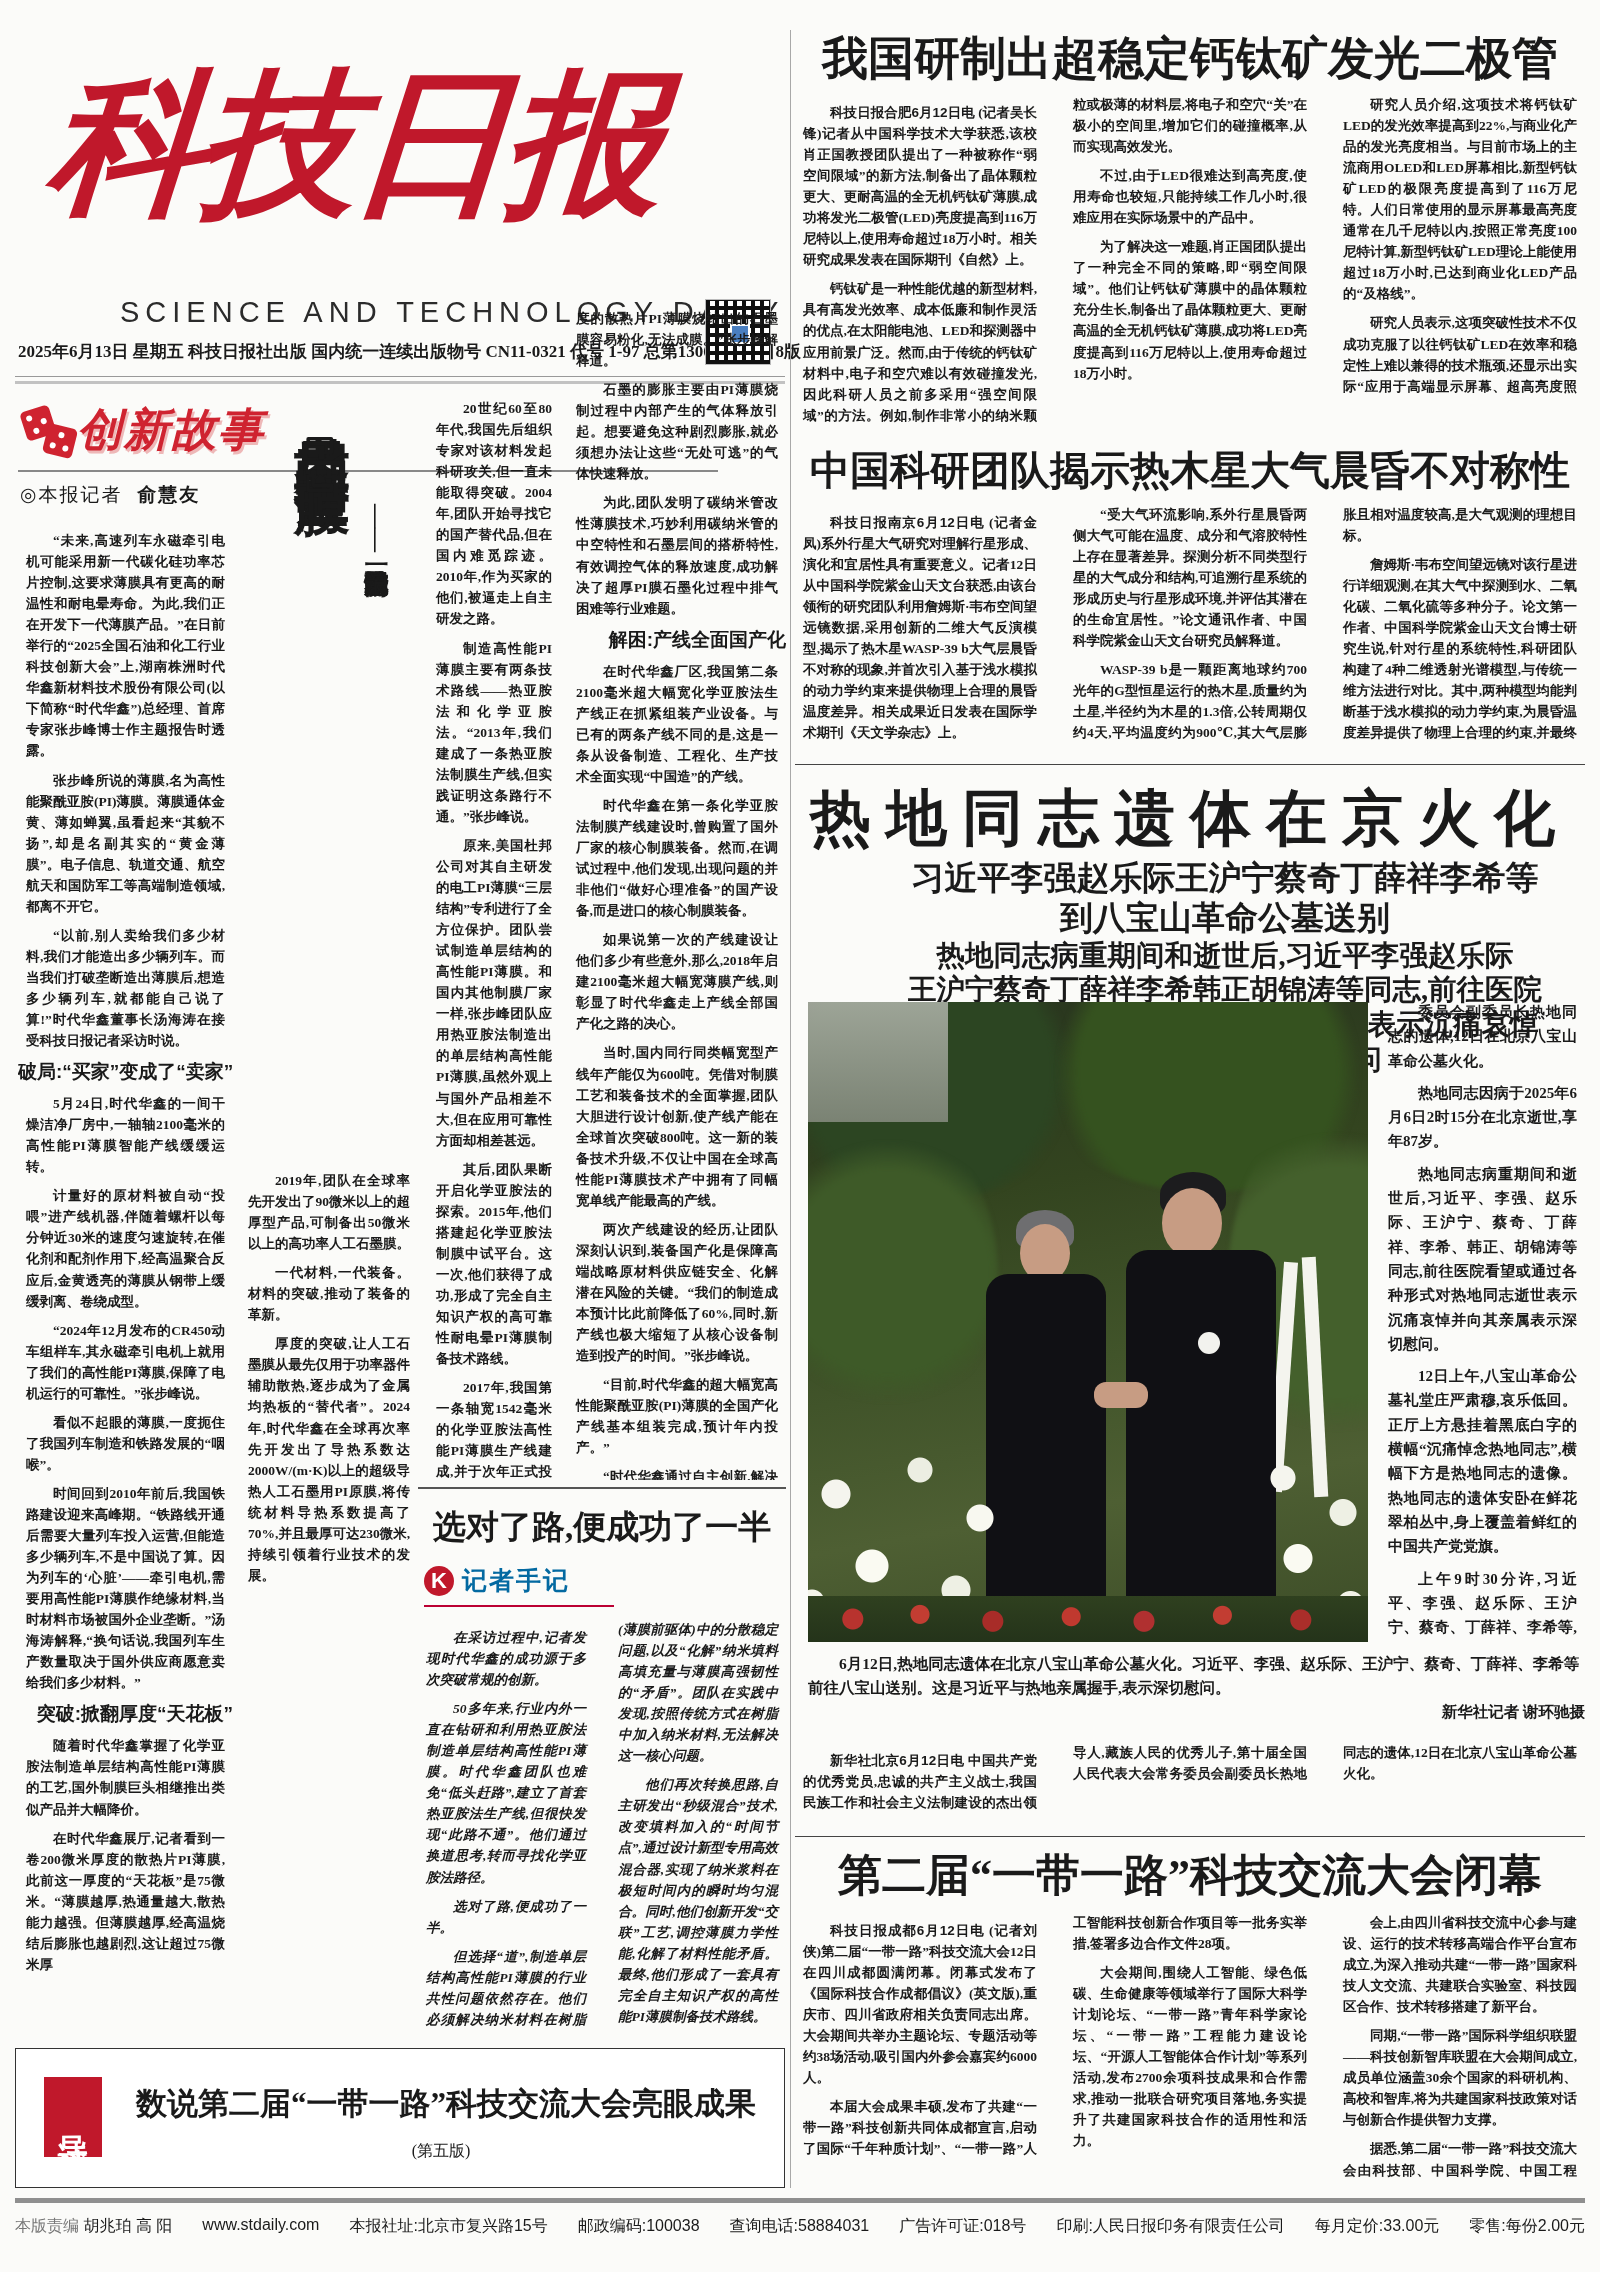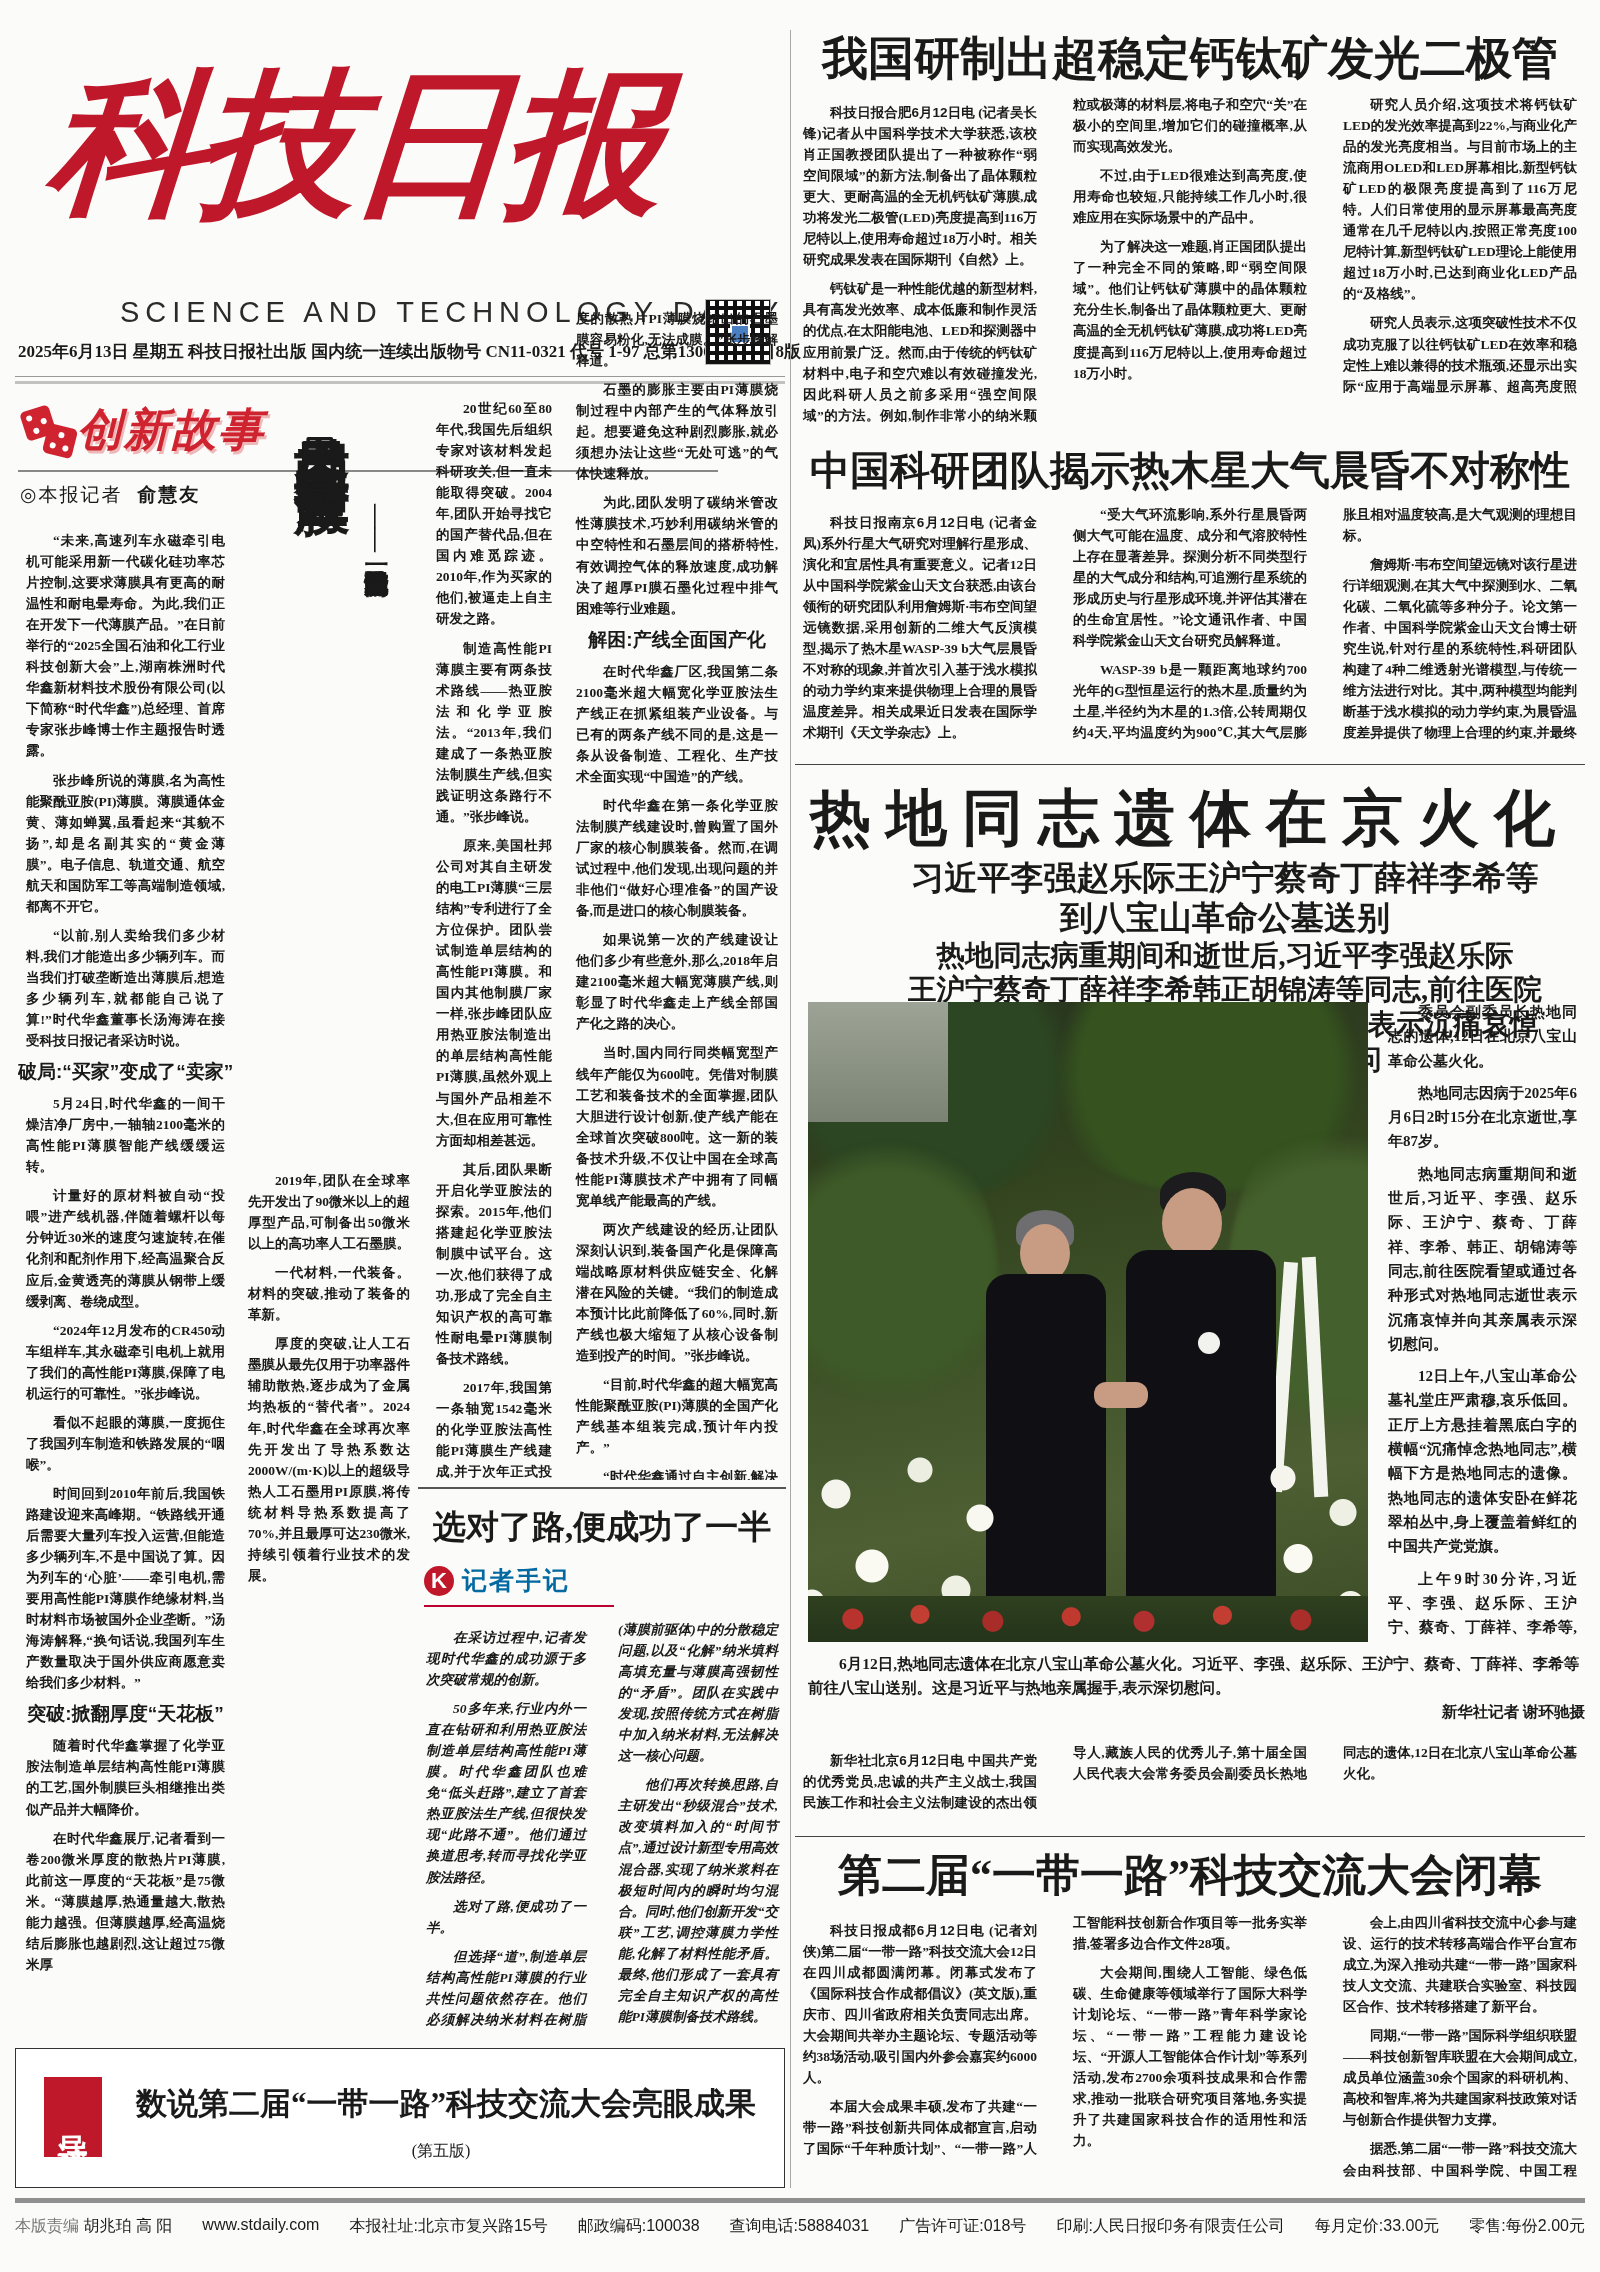--- a/index.html
+++ b/index.html
@@ -64,21 +64,21 @@
   .pip{position:absolute;width:6px;height:6px;background:#fff;border-radius:50%;}
   #logo-text{position:absolute;left:62px;top:8px;font-size:45px;font-weight:900;font-style:italic;
      color:#cf2330;letter-spacing:2px;font-family:"Liberation Sans","DejaVu Sans",sans-serif;
      text-shadow:2px 3px 0 #eeb8b8;white-space:nowrap;}
   #feature-logo-rule{left:18px;top:470px;width:700px;border-top:2px solid #888;}
   #feature-byline{left:20px;top:482px;width:240px;font-size:19px;letter-spacing:2px;}
   #feature-colA{left:18px;top:522px;width:215px;height:1512px;font-size:13.5px;overflow:hidden;}
   #feature-colB{left:240px;top:1162px;width:178px;height:872px;font-size:13.5px;overflow:hidden;}
   #feature-colC{left:428px;top:390px;width:132px;height:1088px;font-size:13.5px;overflow:hidden;}
   #feature-colD{left:568px;top:300px;width:218px;height:1180px;font-size:13.5px;overflow:hidden;}
-  .subhead{font-size:19px;font-weight:bold;margin:0 0 8px 0;text-align:center;
+  .subhead{font-size:19px;font-weight:bold;margin:0 0 8px 0;text-align:right;
      font-family:"Liberation Sans","DejaVu Sans",sans-serif;white-space:nowrap;}
   
   #vhead{left:290px;top:392px;height:758px;display:flex;flex-direction:row;}
   #vhead-main{writing-mode:vertical-rl;font-size:56px;font-weight:900;letter-spacing:4px;line-height:1.15;
      font-family:"Liberation Serif","DejaVu Serif",serif;}
   #vhead-sub{writing-mode:vertical-rl;font-size:24px;font-weight:bold;padding-top:112px;margin-left:6px;line-height:1.3;}
   
   #notebook{left:418px;top:1487px;width:368px;height:548px;border-top:2px solid #555;}
   #notebook-title{margin-top:16px;font-size:33px;font-weight:bold;text-align:center;white-space:nowrap;}
   #notebook-label{margin:14px 0 0 6px;display:flex;align-items:center;gap:8px;border-bottom:2px solid #b03;

